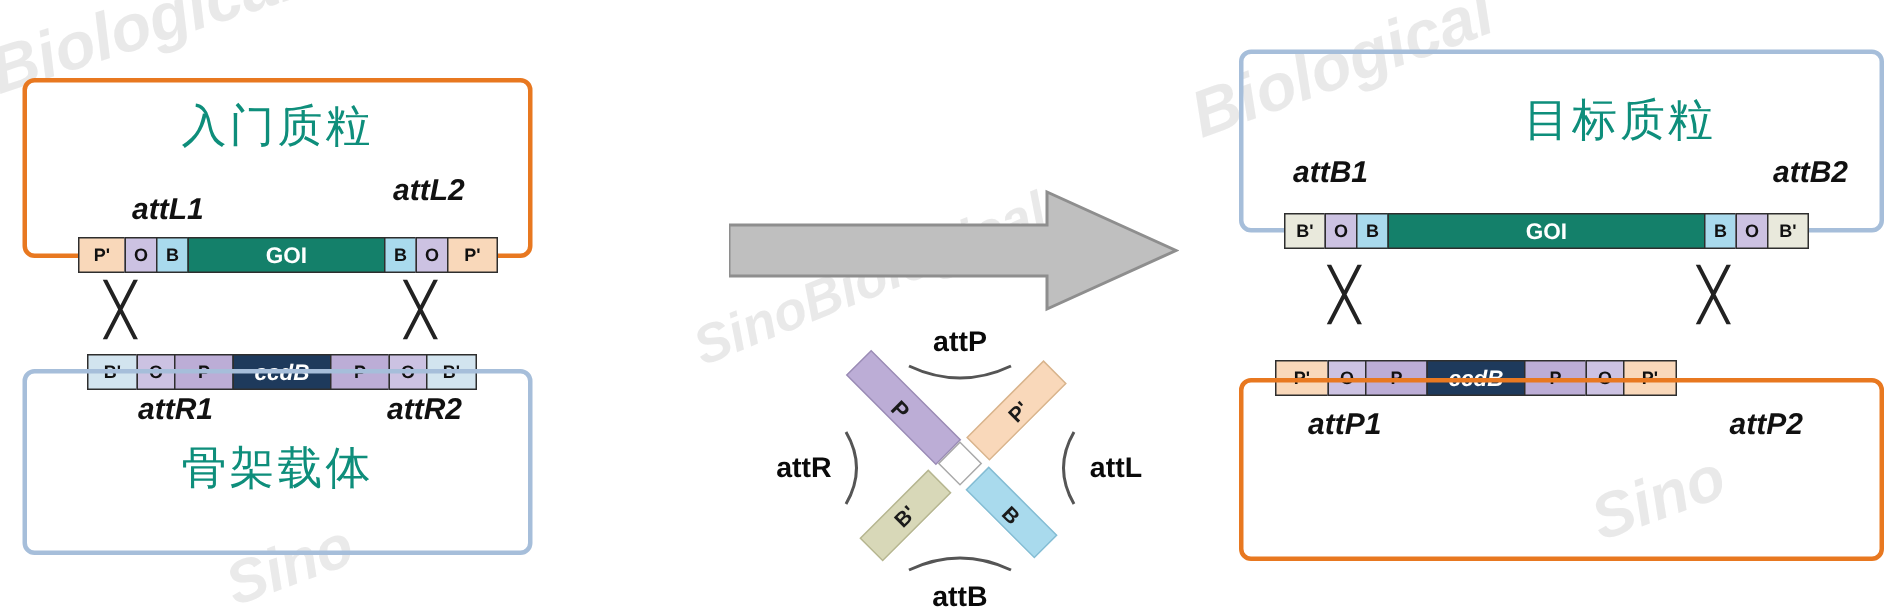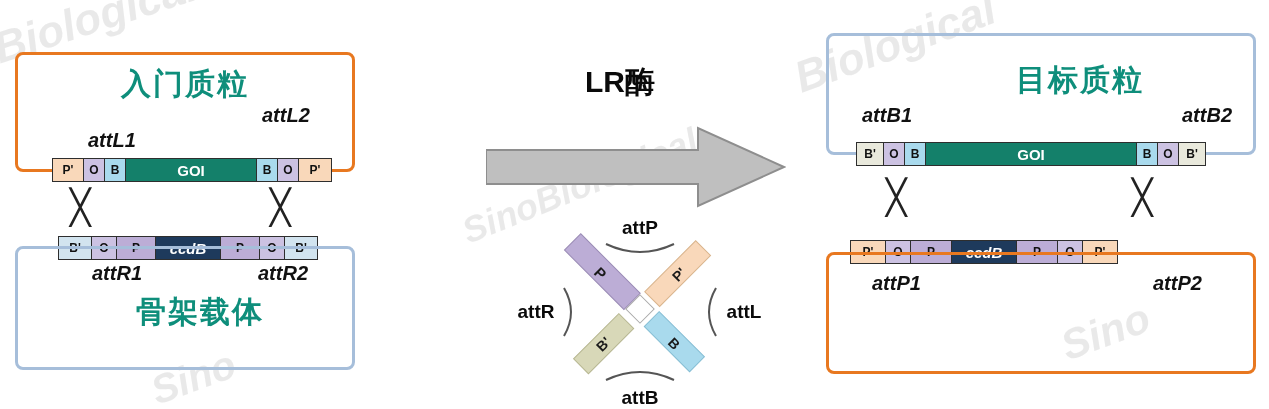--- a/index.html
+++ b/index.html
@@ -3,21 +3,21 @@
 <meta charset="utf-8">
 <style>
   *{margin:0;padding:0;box-sizing:border-box}
   html,body{background:#fff}
   body{font-family:"Liberation Sans","DejaVu Sans",sans-serif;}
   .canvas{position:relative;width:1269px;height:409px;background:#fff;overflow:hidden}
   .abs{position:absolute}
   .plasmid-rect{border-width:3px;border-style:solid;border-radius:8px;background:transparent}
   .rect-orange{border-color:var(--orange)}
   .rect-steel{border-color:var(--steel)}
-  .title-cn{font-weight:bold;font-size:30px;color:var(--teal_text);text-align:center;letter-spacing:2px;white-space:nowrap}
+  .title-cn{font-weight:normal;font-size:30px;color:var(--teal_text);text-align:center;letter-spacing:2px;white-space:nowrap}
   .att{font-weight:bold;font-style:italic;font-size:20px;color:#111;white-space:nowrap}
   .bar{display:flex;height:24px}
   .seg{display:flex;align-items:center;justify-content:center;font-size:12px;font-weight:bold;color:#111;
        border:1px solid #2e2e2e;margin-left:-1px;height:100%;flex:0 0 auto;white-space:nowrap}
   .seg:first-child{margin-left:0}
   .xmark{font-size:34px;line-height:34px;color:#222}
   .enzyme{font-weight:bold;font-size:30px;color:#0a0a0a;text-align:center;white-space:nowrap}
   .wm{color:#cdcdcd;opacity:.42;font-style:italic;font-weight:bold;white-space:nowrap;pointer-events:none}
   svg text{font-family:"Liberation Sans","DejaVu Sans",sans-serif}
 </style>
@@ -30,21 +30,21 @@
   <span class="wm abs" style="left:455px;top:165px;font-size:36px;transform:rotate(-22deg)">SinoBiological</span>
   <span class="wm abs" style="left:790px;top:18px;font-size:44px;transform:rotate(-20deg)">Biological</span>
   <span class="wm abs" style="left:1060px;top:308px;font-size:42px;transform:rotate(-20deg)">Sino</span>
   <span class="wm abs" style="left:150px;top:355px;font-size:40px;transform:rotate(-20deg)">Sino</span>
 
   <div class="abs plasmid-rect rect-orange" style="left:15px;top:52px;width:340px;height:120px"></div>
 
   <div class="abs title-cn" style="left:15px;top:64px;width:340px">入门质粒</div>
 
   <span class="abs att" style="left:88px;top:129px">attL1</span>
-  <span class="abs att" style="left:262px;top:104px">attL2</span>
+  <span class="abs att" style="left:262px;top:116px">attL2</span>
 
   <div class="abs bar" style="left:52px;top:158px">
       <span class="seg" style="width: 32px; background: var(--peach);">P'</span>
       <span class="seg" style="width: 22px; background: var(--lavender);">O</span>
       <span class="seg" style="width: 22px; background: var(--lightblue);">B</span>
       <span class="seg" style="width: 132px; background: var(--goi); color: rgb(255, 255, 255); font-size: 15px;">GOI</span>
       <span class="seg" style="width: 22px; background: var(--lightblue);">B</span>
       <span class="seg" style="width: 22px; background: var(--lavender);">O</span>
       <span class="seg" style="width: 34px; background: var(--peach);">P'</span>
     </div>
@@ -60,23 +60,22 @@
       <span class="seg" style="width: 40px; background: var(--lavender2);">P</span>
       <span class="seg" style="width: 26px; background: var(--lavender);">O</span>
       <span class="seg" style="width: 34px; background: var(--paleblue);">B'</span>
     </div>
 
   <div class="abs plasmid-rect rect-steel" style="left:15px;top:246px;width:340px;height:124px"></div>
 
   <span class="abs att" style="left:92px;top:262px">attR1</span>
   <span class="abs att" style="left:258px;top:262px">attR2</span>
 
-  <div class="abs title-cn" style="left:30px;top:292px;width:340px">骨架载体</div>
+  <div class="abs title-cn" style="left:15px;top:292px;width:340px">骨架载体</div>
 
-  <div class="abs enzyme" style="left:530px;top:62px;width:180px">LR酶</div>
 
   <svg class="abs" style="left:486px;top:122px" width="300" height="90" viewBox="0 0 300 90">
     <polygon points="0,28 212,28 212,6 298,45 212,84 212,62 0,62" style="fill:var(--arrow_fill);stroke:var(--arrow_stroke);stroke-width:2"></polygon>
   </svg>
 
   <svg class="abs" style="left:498px;top:212px" width="285" height="197" viewBox="0 0 285 197">
 
     <rect x="62" y="48" width="84" height="23" transform="rotate(45 104 60)" style="fill:var(--lavender2);stroke:#9a8bb5;stroke-width:1"></rect>
     <rect x="144" y="51" width="72" height="21" transform="rotate(-45 180 62)" style="fill:var(--peach);stroke:#d9b48c;stroke-width:1"></rect>
     <rect x="74" y="121" width="64" height="21" transform="rotate(-45 106 132)" style="fill:var(--olive);stroke:#b6b690;stroke-width:1"></rect>

